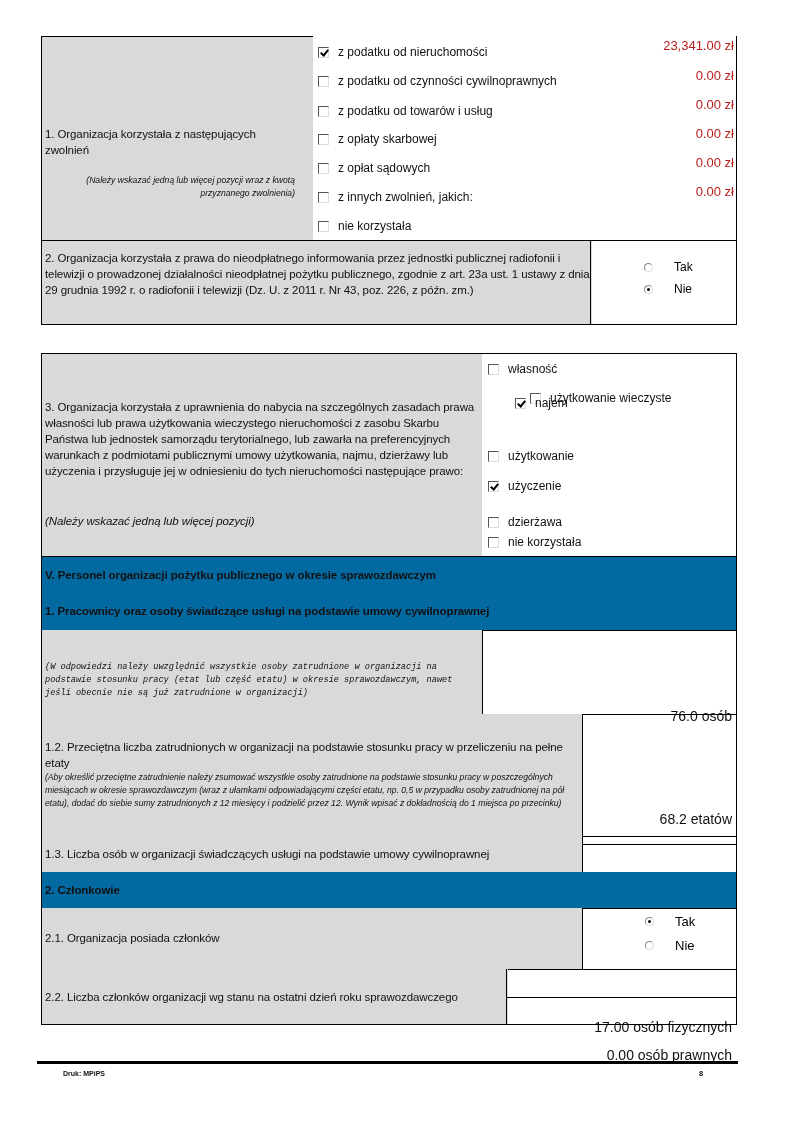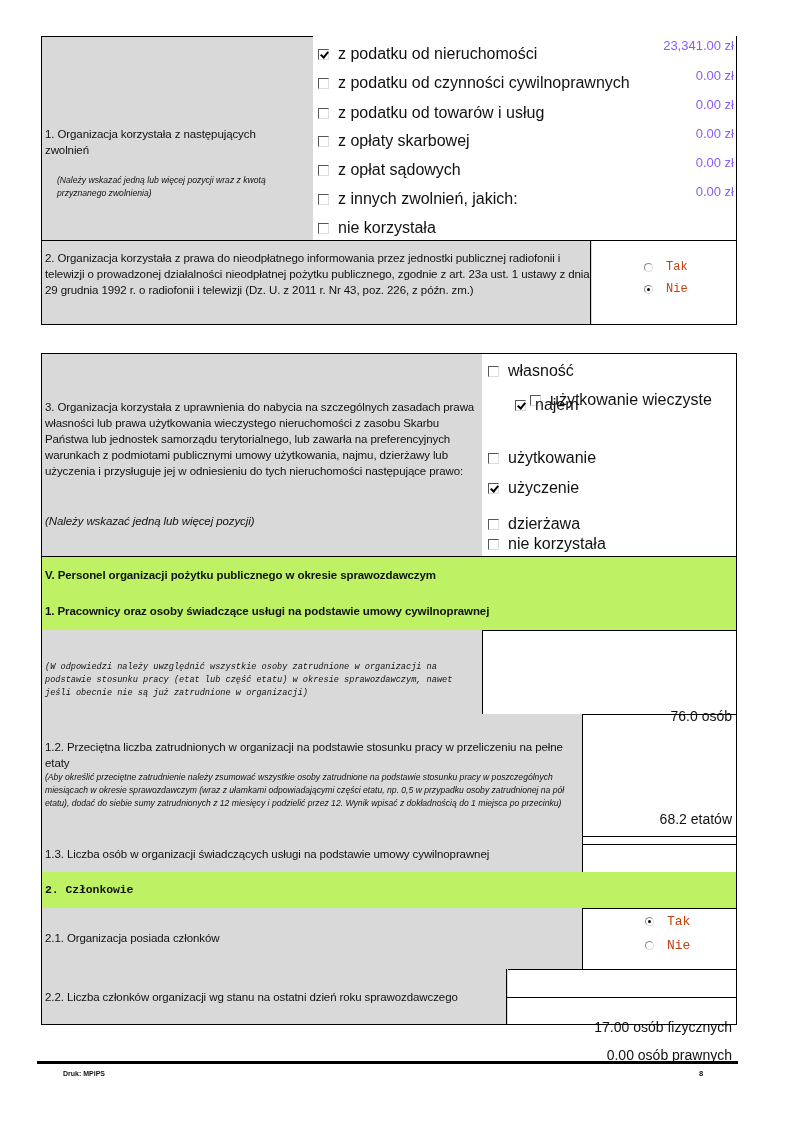--- a/index.html
+++ b/index.html
@@ -1,40 +1,40 @@
 <!DOCTYPE html>
 <html><head>
 <meta charset="utf-8">
 <style>
   * { box-sizing: border-box; margin: 0; padding: 0; }
   html, body { width: 794px; height: 1123px; background: #ffffff; }
   body { position: relative; font-family: "Liberation Sans", "DejaVu Sans", sans-serif; color: #111; overflow: hidden; }
   .abs { position: absolute; }
   .gray { background: #d9d9d9; }
-  .dark { background: #bef264; }
+  .dark { background: #0369a1; }
   .txt { font-size: 11.5px; line-height: 16px; letter-spacing: -0.1px; }
   .note { font-size: 8.6px; line-height: 13px; font-style: italic; }
   .bt { border-top: 1.5px solid #000; }
   .bl { border-left: 1.5px solid #000; }
   .cb { display: inline-block; width: 11px; height: 11px; border: 1px solid #555; border-right-color: #ddd; border-bottom-color: #ddd; background: #fff; position: relative; vertical-align: middle; }
   .cb.checked::after { content: ""; position: absolute; left: 2.5px; top: 0px; width: 3px; height: 6px; border: solid #000; border-width: 0 2px 2px 0; transform: rotate(40deg); }
-  .opt { position: absolute; display: flex; align-items: center; gap: 9px; font-size: 16px; }
-  .amt { position: absolute; right: 0; font-size: 13px; color: #8b5cf6; text-align: right; }
+  .opt { position: absolute; display: flex; align-items: center; gap: 9px; font-size: 12px; }
+  .amt { position: absolute; right: 0; font-size: 13px; color: #b91c1c; text-align: right; }
   .radio { display: inline-block; width: 9px; height: 9px; border-radius: 50%; border: 1px solid #888; border-right-color: #ddd; border-bottom-color: #ddd; background: #fff; position: relative; vertical-align: middle; }
   .radio.on::after { content: ""; position: absolute; left: 2px; top: 2px; width: 3px; height: 3px; border-radius: 50%; background: #000; }
-  .ropt { position: absolute; display: flex; align-items: center; gap: 13px; font-size: 12px; color: #c2410c; font-family: Liberation Mono, monospace; }
+  .ropt { position: absolute; display: flex; align-items: center; gap: 21px; font-size: 12px; color: #000000; }
   .bold { font-weight: bold; }
   .val { position: absolute; right: 4px; font-size: 14px; text-align: right; margin-top: 44px; }
 </style>
 </head>
 <body>
 
 <div class="abs gray bt bl" style="left:41px; top:36px; width:272px; height:205px;">
   <div class="abs txt" style="left:3px; top:89px; width:240px;">1. Organizacja korzystała z następujących zwolnień</div>
-  <div class="abs note" style="left:15px; top:137px; width:250px;">(Należy wskazać jedną lub więcej pozycji wraz z kwotą przyznanego zwolnienia)</div>
+  <div class="abs note" style="left:3px; top:137px; width:250px;text-align:right;">(Należy wskazać jedną lub więcej pozycji wraz z kwotą przyznanego zwolnienia)</div>
 </div>
 <div class="abs" style="left:313px; top:36px; width:424px; height:205px; border-right:1.5px solid #000;">
   
 </div>
 
 <div class="opt" style="left:318px; top:45px;">
   <span class="cb checked"></span>
   <span>z podatku od nieruchomości</span>
 </div>
 <div class="amt" style="left:560px; width:174px; top:38px;">23,341.00 zł</div>
@@ -146,21 +146,21 @@
   <div class="val" style="top:53px;">68.2 etatów</div>
 </div>
 
 <div class="abs gray" style="left:41px; top:836px; width:542px; height:37px; border-left:1.5px solid #000; border-bottom:1.5px solid #000;">
   <div class="abs txt" style="left:3px; top:10px; width:536px;">1.3. Liczba osób w organizacji świadczących usługi na podstawie umowy cywilnoprawnej</div>
 </div>
 <div class="abs" style="left:582px; top:836px; width:155px; height:37px; border:1.5px solid #000;">
   <div class="val" style="top:10px;">8.0 osób</div>
 </div>
 
-<div class="abs dark" style="left:41px; top:872px; width:696px; height:37px; border:1.5px solid #000; border-top:none;font-family:Liberation Mono, monospace;">
+<div class="abs dark" style="left:41px; top:872px; width:696px; height:37px; border:1.5px solid #000; border-top:none;">
   <div class="abs txt bold" style="left:3px; top:10px;">2. Członkowie</div>
 </div>
 
 <div class="abs gray" style="left:41px; top:908px; width:542px; height:62px; border-left:1.5px solid #000; border-bottom:1.5px solid #000;">
   <div class="abs txt" style="left:3px; top:22px;">2.1. Organizacja posiada członków</div>
 </div>
 <div class="abs" style="left:582px; top:908px; width:155px; height:62px; border:1.5px solid #000; border-top:none;">
   <div class="ropt" style="left:62px; top:6px; font-size:13px;">
     <span class="radio on"></span>
     <span>Tak</span>

